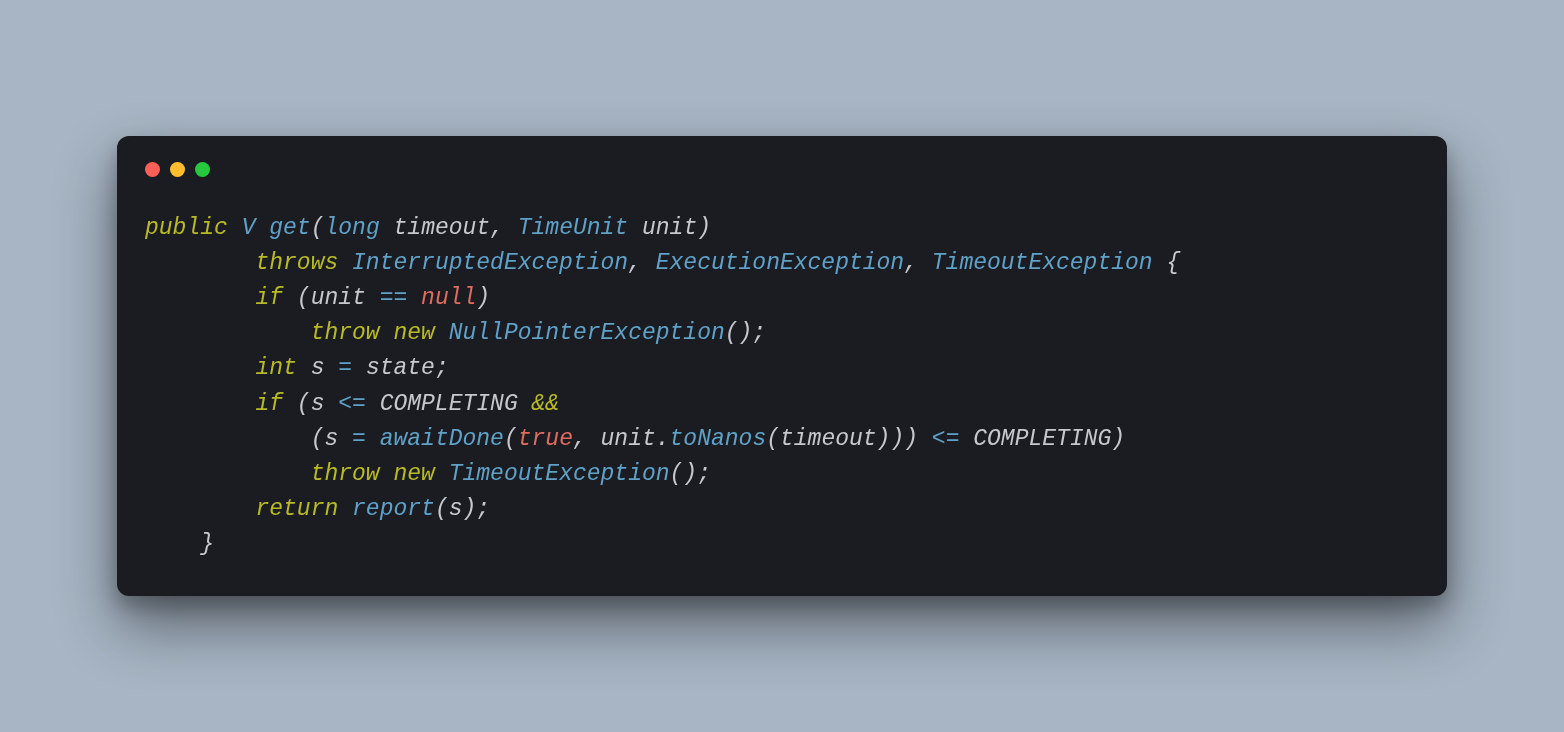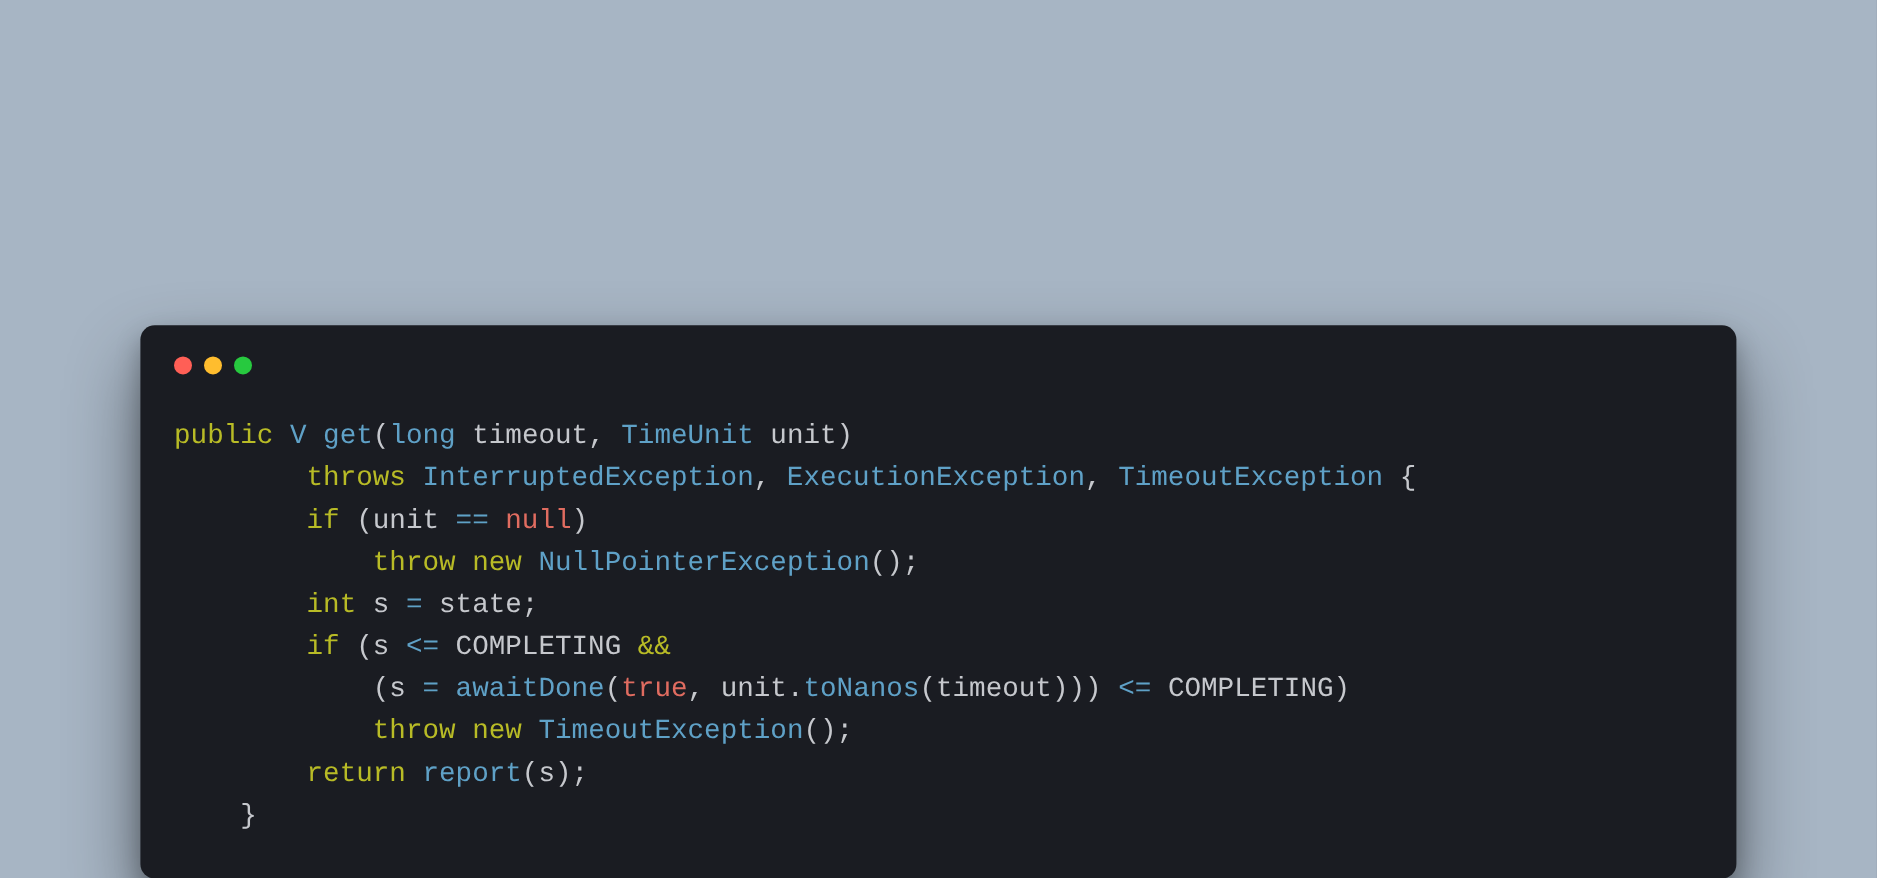--- a/index.html
+++ b/index.html
@@ -8,22 +8,23 @@
     width: 1564px;
     height: 732px;
     background: #a7b5c4;
     font-family: "SFMono-Regular", "Menlo", "Consolas", "Liberation Mono", monospace;
     overflow: hidden;
   }
   .stage {
     width: 100%;
     height: 100%;
     display: flex;
-    align-items: flex-end;
+    align-items: center;
     justify-content: center;
+    font-style: italic;
   }
   .window {
     width: 1330px;
     background: #1a1c22;
     border-radius: 12px;
     box-shadow: 0 30px 60px rgba(0,0,0,0.45), 0 10px 20px rgba(0,0,0,0.25);
     padding: 26px 28px 34px 28px;
     box-sizing: border-box;
   }
   .traffic {

